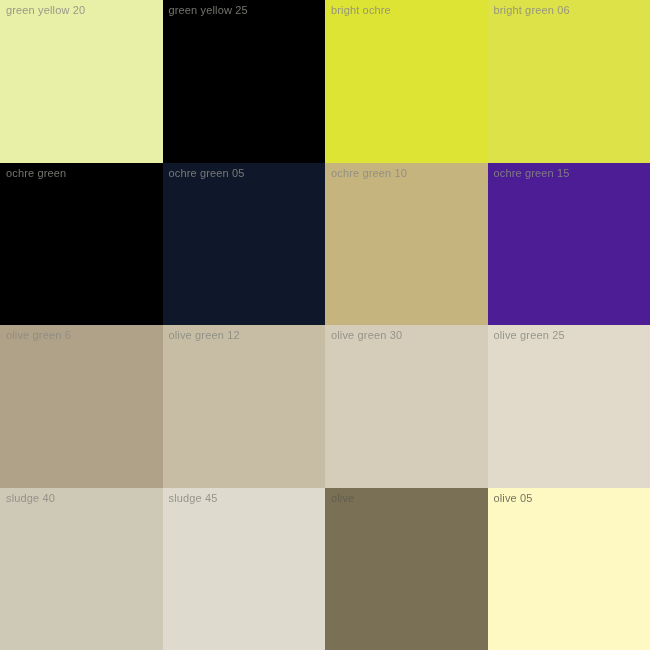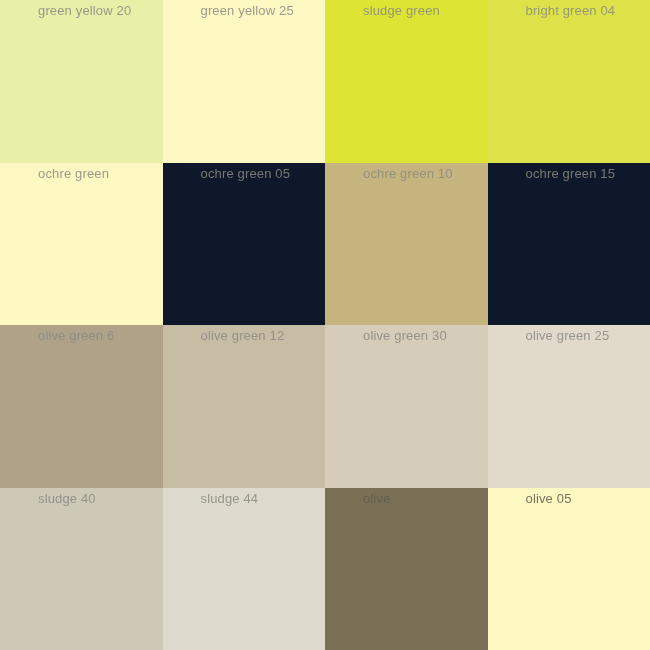--- a/index.html
+++ b/index.html
@@ -27,79 +27,78 @@
     width: 100%;
     height: 100%;
     box-sizing: border-box;
     overflow: hidden;
   }
   .swatch-label {
     position: absolute;
     top: 5px;
     left: 6px;
     font-family: "Liberation Sans", sans-serif;
-    font-size: 13px;
+    font-size: 11px;
     line-height: 11px;
     letter-spacing: 0.15px;
     color: #8a8a82;
     white-space: nowrap;
     opacity: 0.85;
     user-select: none;
-    margin-left: 32px;
   }
   
   .swatch.dark .swatch-label {
     color: #5f5b4c;
   }
 </style>
 </head>
 <body>
 
 <div id="swatch-grid">
     <div class="swatch" style="background: rgb(232, 240, 168);">
       <span class="swatch-label">green yellow 20</span>
     </div>
-    <div class="swatch" style="background: #fef9c3;">
+    <div class="swatch" style="background: #000000;">
       <span class="swatch-label">green yellow 25</span>
     </div>
     <div class="swatch" style="background: rgb(221, 228, 51);">
-      <span class="swatch-label">sludge green</span>
+      <span class="swatch-label">bright ochre</span>
     </div>
     <div class="swatch" style="background: rgb(222, 226, 73);">
-      <span class="swatch-label">bright green 04</span>
+      <span class="swatch-label">bright green 06</span>
     </div>
-    <div class="swatch" style="background: #fef9c3;">
+    <div class="swatch" style="background: #000000;">
       <span class="swatch-label">ochre green</span>
     </div>
     <div class="swatch" style="background: #0f172a;">
       <span class="swatch-label">ochre green 05</span>
     </div>
     <div class="swatch" style="background: rgb(198, 180, 127);">
       <span class="swatch-label">ochre green 10</span>
     </div>
-    <div class="swatch" style="background: #0f172a;">
+    <div class="swatch" style="background: #4c1d95;">
       <span class="swatch-label">ochre green 15</span>
     </div>
     <div class="swatch" style="background: rgb(175, 162, 136);">
       <span class="swatch-label">olive green 6</span>
     </div>
     <div class="swatch" style="background: rgb(199, 189, 164);">
       <span class="swatch-label">olive green 12</span>
     </div>
     <div class="swatch" style="background: rgb(213, 204, 186);">
       <span class="swatch-label">olive green 30</span>
     </div>
     <div class="swatch" style="background: rgb(225, 218, 203);">
       <span class="swatch-label">olive green 25</span>
     </div>
     <div class="swatch" style="background: rgb(206, 200, 183);">
       <span class="swatch-label">sludge 40</span>
     </div>
     <div class="swatch" style="background: rgb(222, 218, 205);">
-      <span class="swatch-label">sludge 44</span>
+      <span class="swatch-label">sludge 45</span>
     </div>
     <div class="swatch dark" style="background: rgb(122, 112, 85);">
       <span class="swatch-label">olive</span>
     </div>
     <div class="swatch dark" style="background: #fef9c3;">
       <span class="swatch-label">olive 05</span>
     </div>
   </div>
 
 </body></html>

